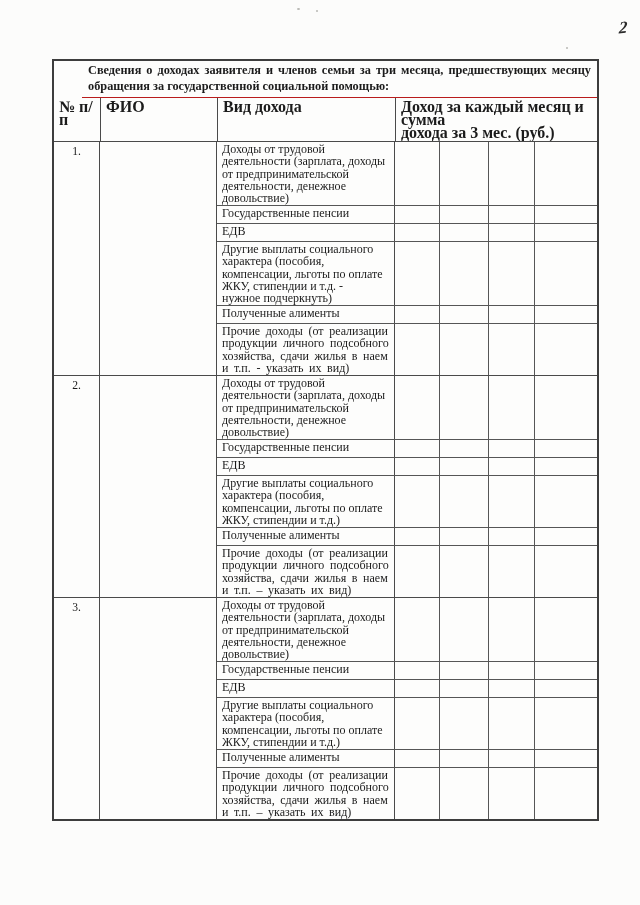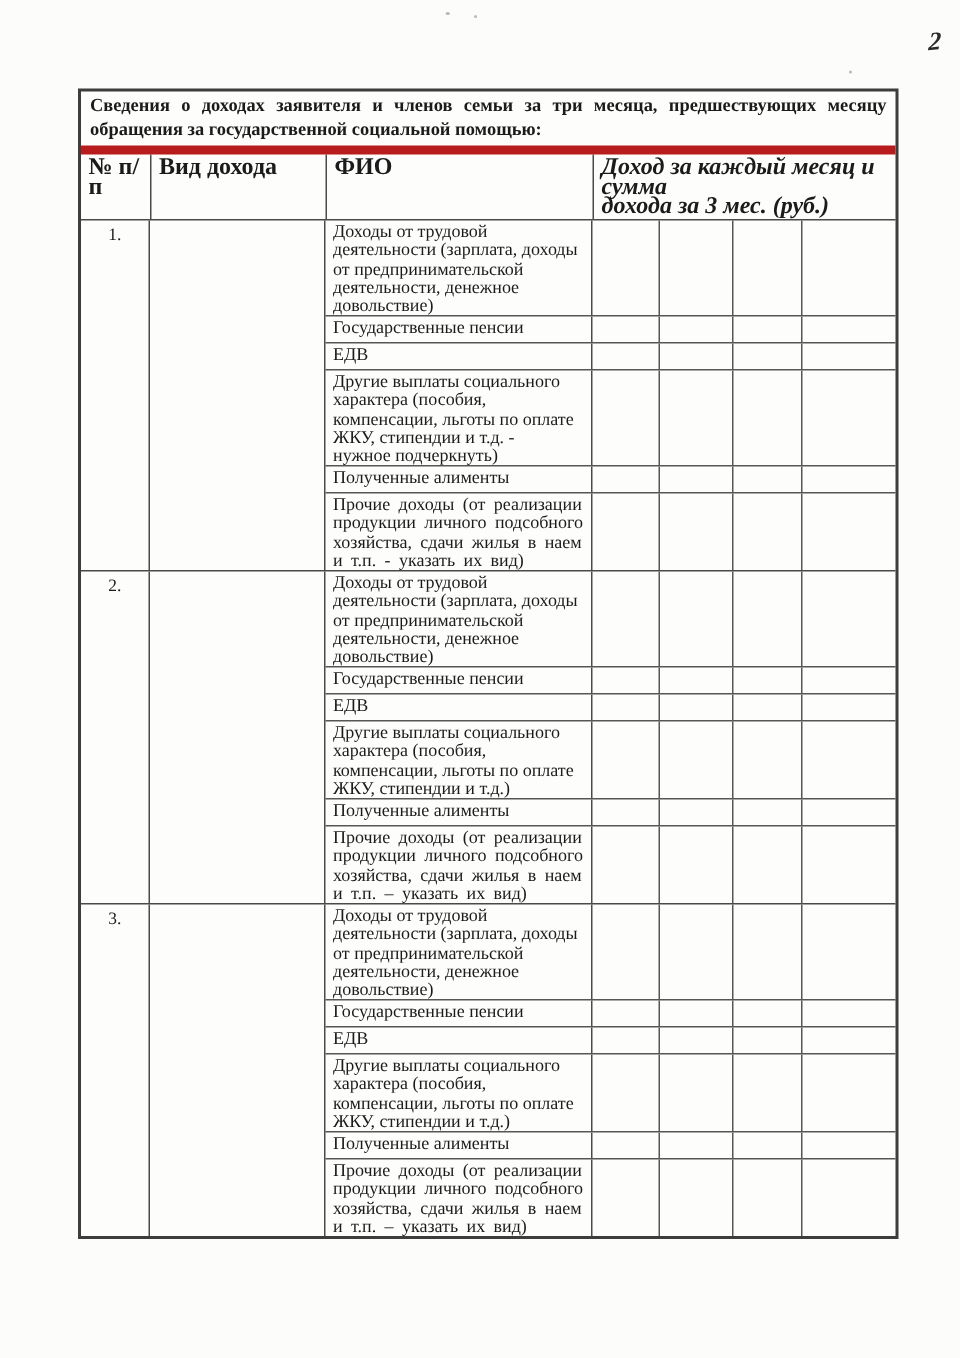--- a/index.html
+++ b/index.html
@@ -24,32 +24,33 @@
     position:absolute; left:52px; top:59px; width:547px;
     box-sizing:border-box;
     border:2px solid #3d3d3d;
     background:#fdfdfc;
   }
   .cell { box-sizing:border-box; overflow:hidden; }
   .title-cell {
     padding:2px 6px 3px 6px;
     font-weight:bold; font-size:12.3px; line-height:15.6px;
     text-align:justify;
-    border-bottom:6px solid #b91c1c;
+    border-bottom:1px solid #b91c1c;
+    margin-left:28px;
   }
   .header-row {
     display:grid; grid-template-columns:46px 117px 178px 202px;
     border-bottom:1px solid #4a4a4a;
   }
   .header-row .cell {
     font-weight:bold; font-size:16px; line-height:13px;
     padding:2px 5px;
   }
   .header-row .cell + .cell { border-left:1px solid #4a4a4a; }
-  .amount-header { white-space:pre-line;font-style:italic; }
+  .amount-header { white-space:pre-line; }
   .group {
     display:grid; grid-template-columns:46px 117px 380px;
     border-bottom:1px solid #4a4a4a;
   }
   .group:last-child { border-bottom:none; }
   .num-cell {
     border-right:1px solid #4a4a4a;
     text-align:center; padding-top:3px;
     font-size:11.6px;
   }
@@ -86,22 +87,22 @@
   <div class="speck sp4"></div>
 
   <div class="page-number">2</div>
 
   <div class="doc-table">
 
     <div class="cell title-cell">Сведения о доходах заявителя и членов семьи за три месяца, предшествующих месяцу обращения за государственной социальной помощью:</div>
 
     <div class="header-row">
       <div class="cell">№ п/п</div>
+      <div class="cell">ФИО</div>
       <div class="cell">Вид дохода</div>
-      <div class="cell">ФИО</div>
       <div class="cell amount-header">Доход за каждый месяц и сумма
 дохода за 3 мес. (руб.)</div>
     </div>
 
     <div class="group">
       <div class="cell num-cell">1.</div>
       <div class="cell fio-cell"></div>
       <div class="subrows">
         <div class="subrow h63">
           <div class="cell vid-cell">Доходы от трудовой

